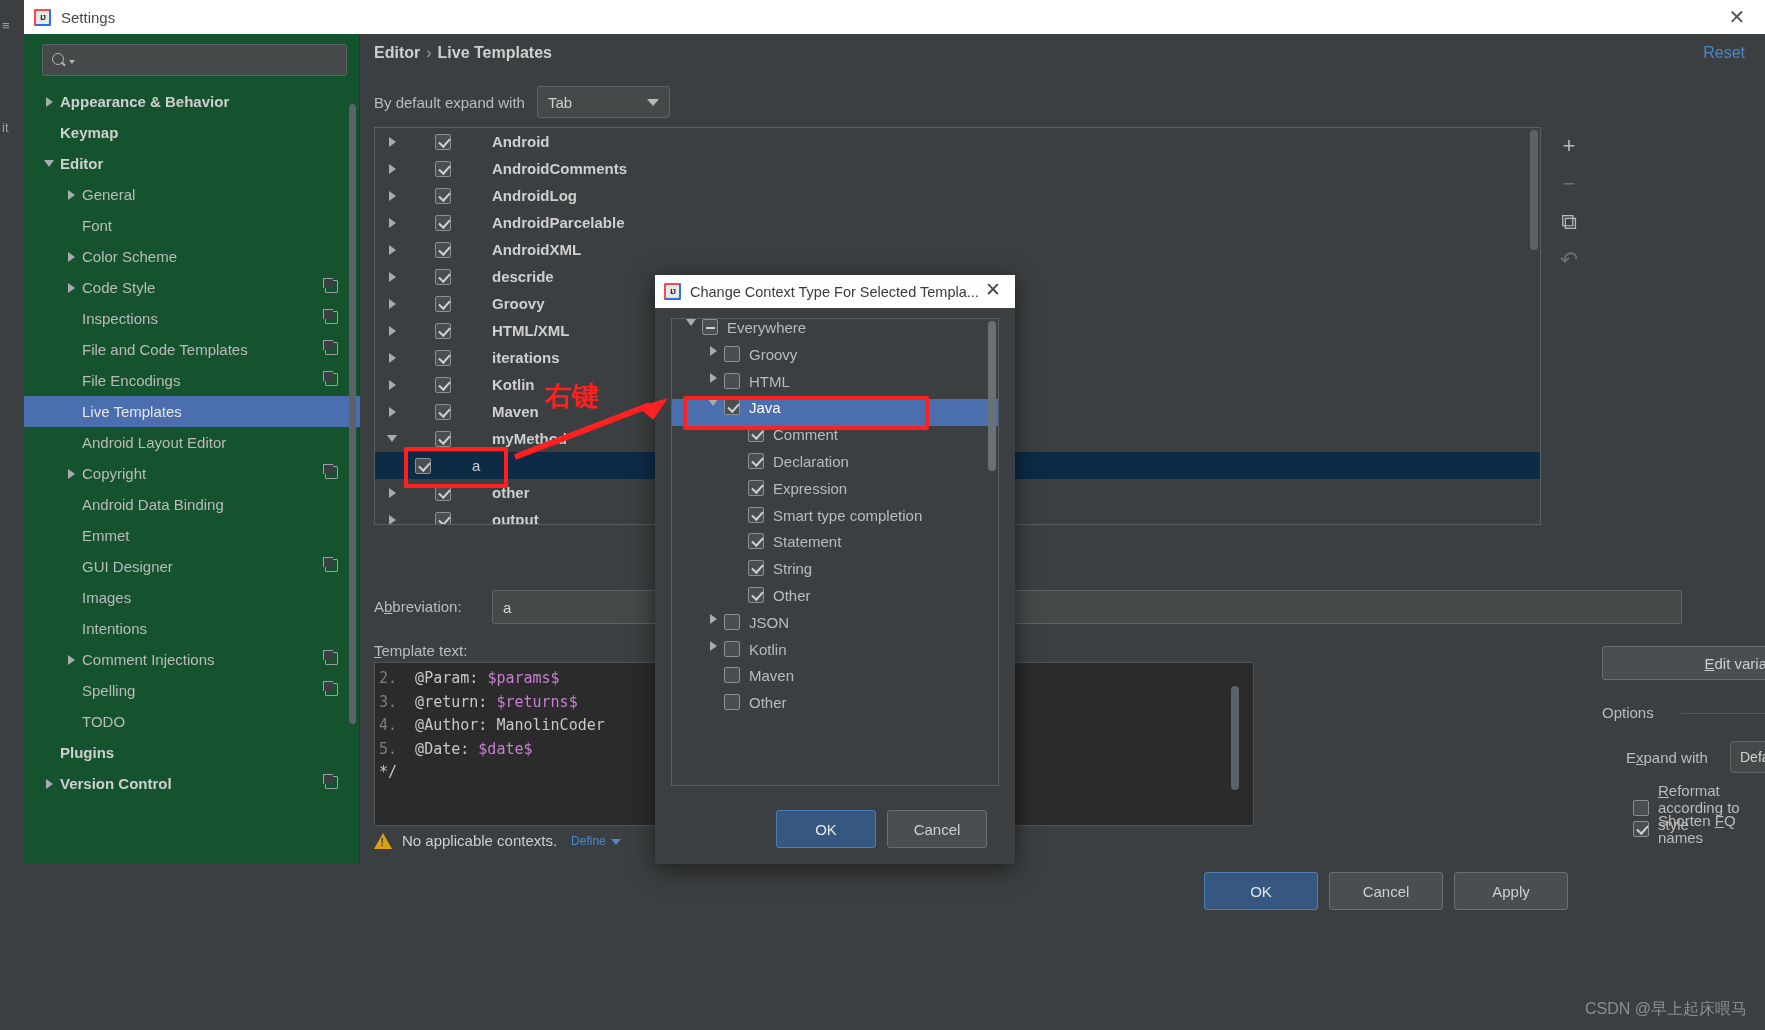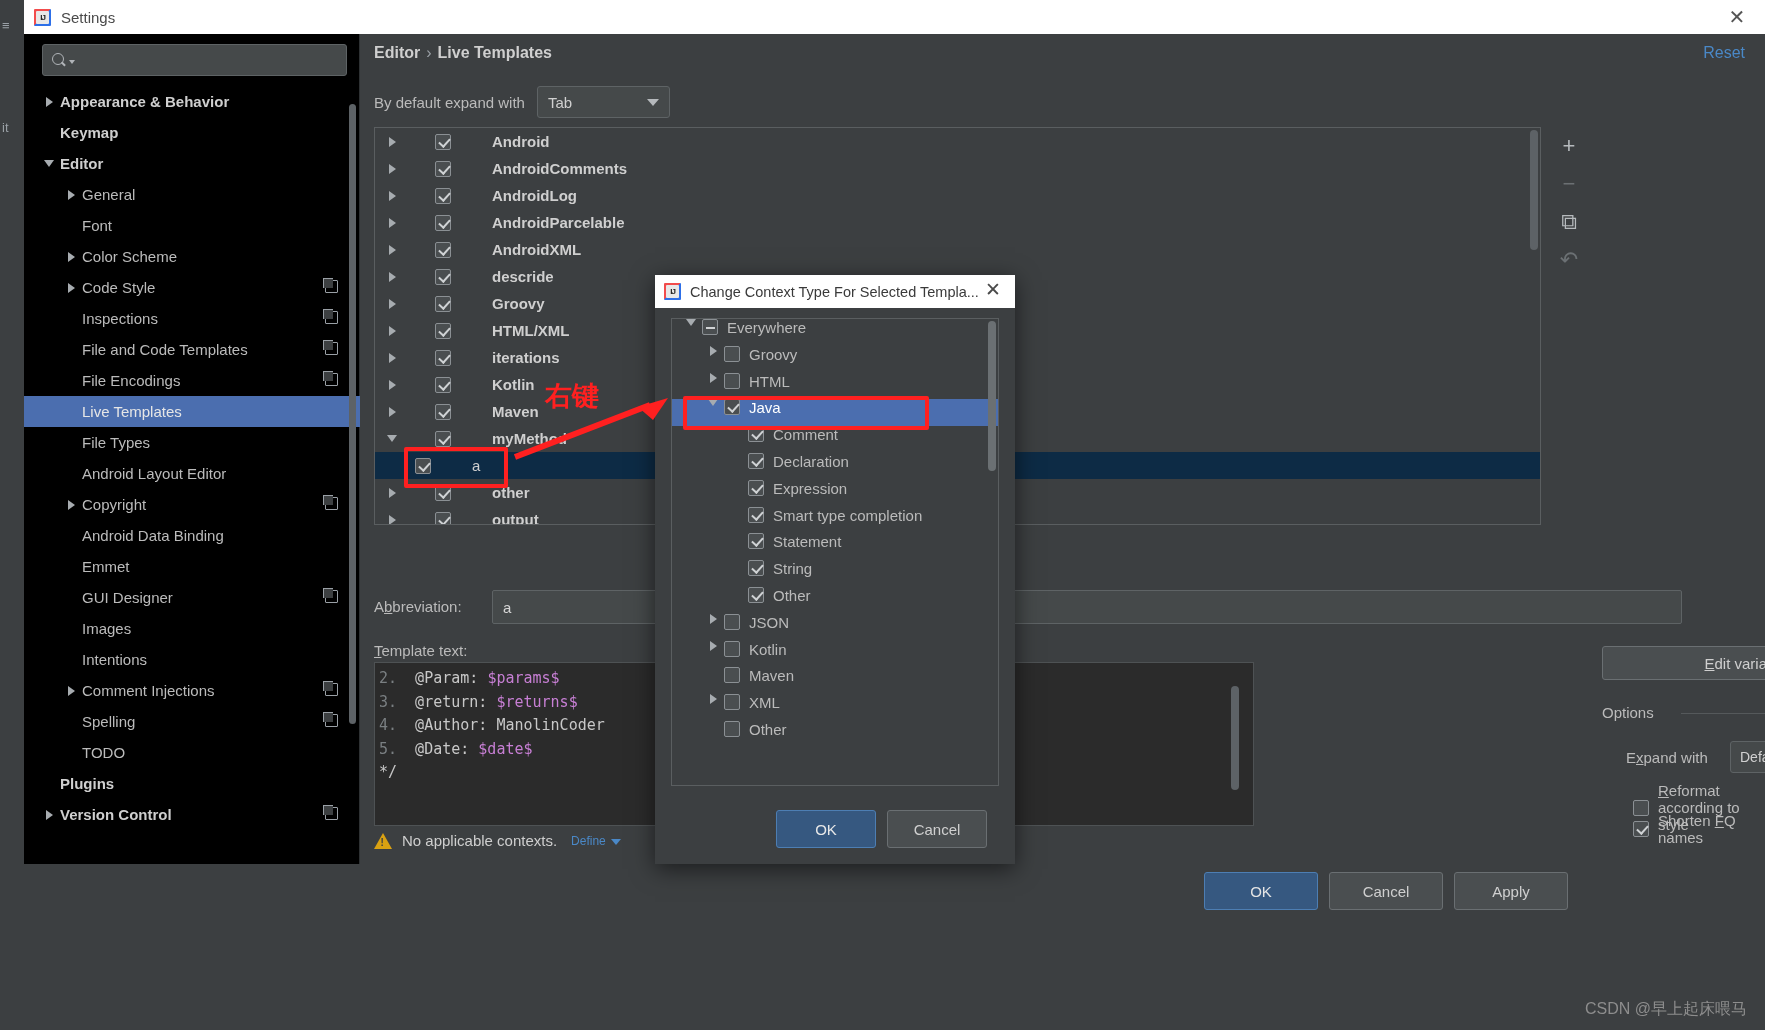--- a/index.html
+++ b/index.html
@@ -41,21 +41,21 @@
   }
   #titlebar-text { margin-left:10px; color:#4a4a4a; font-size:15px; }
   #close-window-icon {
     position:absolute; right:18px; top:8px; width:20px; height:20px;
     color:#555; font-size:20px; line-height:18px; text-align:center; cursor:pointer;
   }
 
   
   #sidebar {
     position:absolute; left:0; top:34px; width:336px; height:830px;
-    background:#000000; border-right:1px solid #2e3133;
+    background:#14532d; border-right:1px solid #2e3133;
   }
   #search-box {
     position:absolute; left:18px; top:10px; width:305px; height:32px;
     background:#45494a; border:1px solid #5e6365; border-radius:3px;
     display:flex; align-items:center; padding-left:8px;
   }
   .search-glyph { width:17px; height:17px; position:relative; }
   .search-glyph::before {
     content:""; position:absolute; left:1px; top:1px; width:10px; height:10px;
     border:1.6px solid #b0b4b8; border-radius:50%;
@@ -361,25 +361,20 @@
         <div class="tree-row">
           <div style="width: 36px; flex: 0 0 auto;"></div>
           <div class="arrow-slot"></div>
           <span class="row-label">File Encodings</span>
           <span class="copy-badge"></span>
         </div>
         <div class="tree-row selected">
           <div style="width: 36px; flex: 0 0 auto;"></div>
           <div class="arrow-slot"></div>
           <span class="row-label">Live Templates</span>
-        </div>
-        <div class="tree-row">
-          <div style="width: 36px; flex: 0 0 auto;"></div>
-          <div class="arrow-slot"></div>
-          <span class="row-label">File Types</span>
         </div>
         <div class="tree-row">
           <div style="width: 36px; flex: 0 0 auto;"></div>
           <div class="arrow-slot"></div>
           <span class="row-label">Android Layout Editor</span>
         </div>
         <div class="tree-row">
           <div style="width: 36px; flex: 0 0 auto;"></div>
           <div class="arrow-slot">
             <div class="arrow-right"></div>
@@ -712,27 +707,20 @@
         </div>
         <span class="cb"></span>
         <span class="ctx-label">Kotlin</span>
       </div>
       <div class="ctx-row ctx-indent1">
         <div class="arrow-slot"></div>
         <span class="cb"></span>
         <span class="ctx-label">Maven</span>
       </div>
       <div class="ctx-row ctx-indent1">
-        <div class="arrow-slot">
-          <div class="arrow-right"></div>
-        </div>
-        <span class="cb"></span>
-        <span class="ctx-label">XML</span>
-      </div>
-      <div class="ctx-row ctx-indent1">
         <div class="arrow-slot"></div>
         <span class="cb"></span>
         <span class="ctx-label">Other</span>
       </div>
     </div>
   <div id="modal-buttons">
     <div class="btn" id="modal-ok">OK</div>
     <div class="btn" id="modal-cancel">Cancel</div>
   </div>
 </div>

